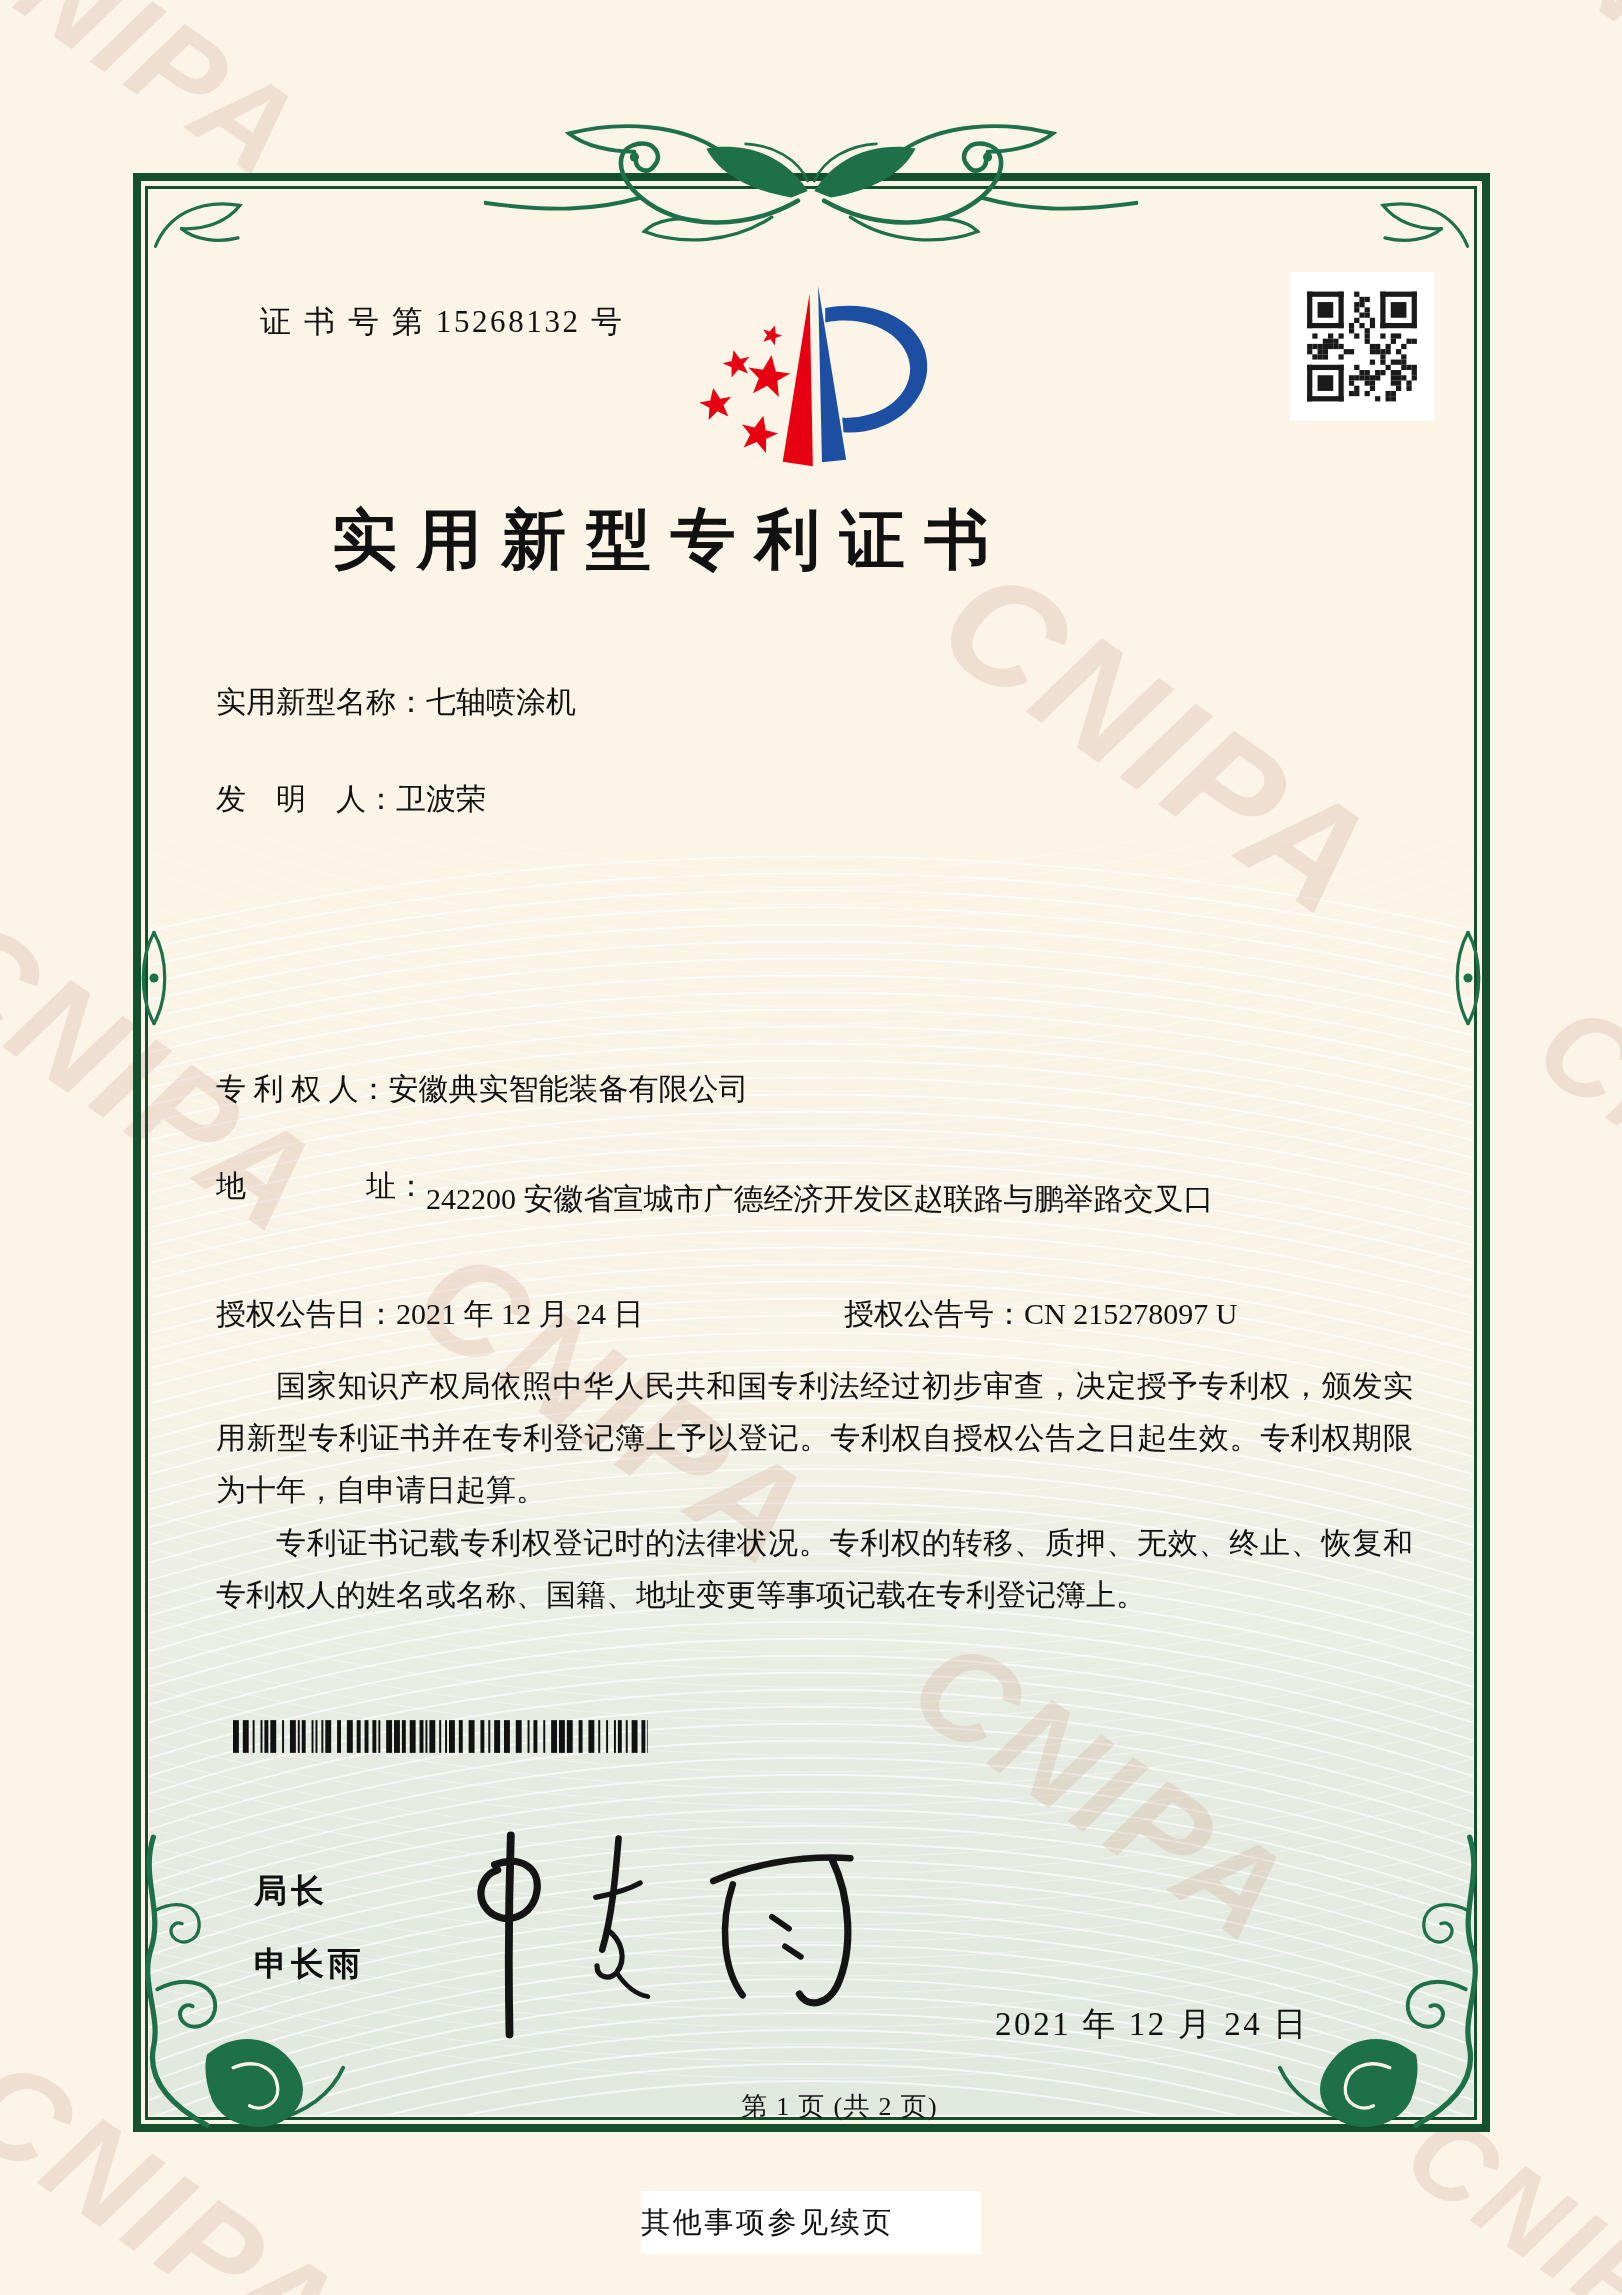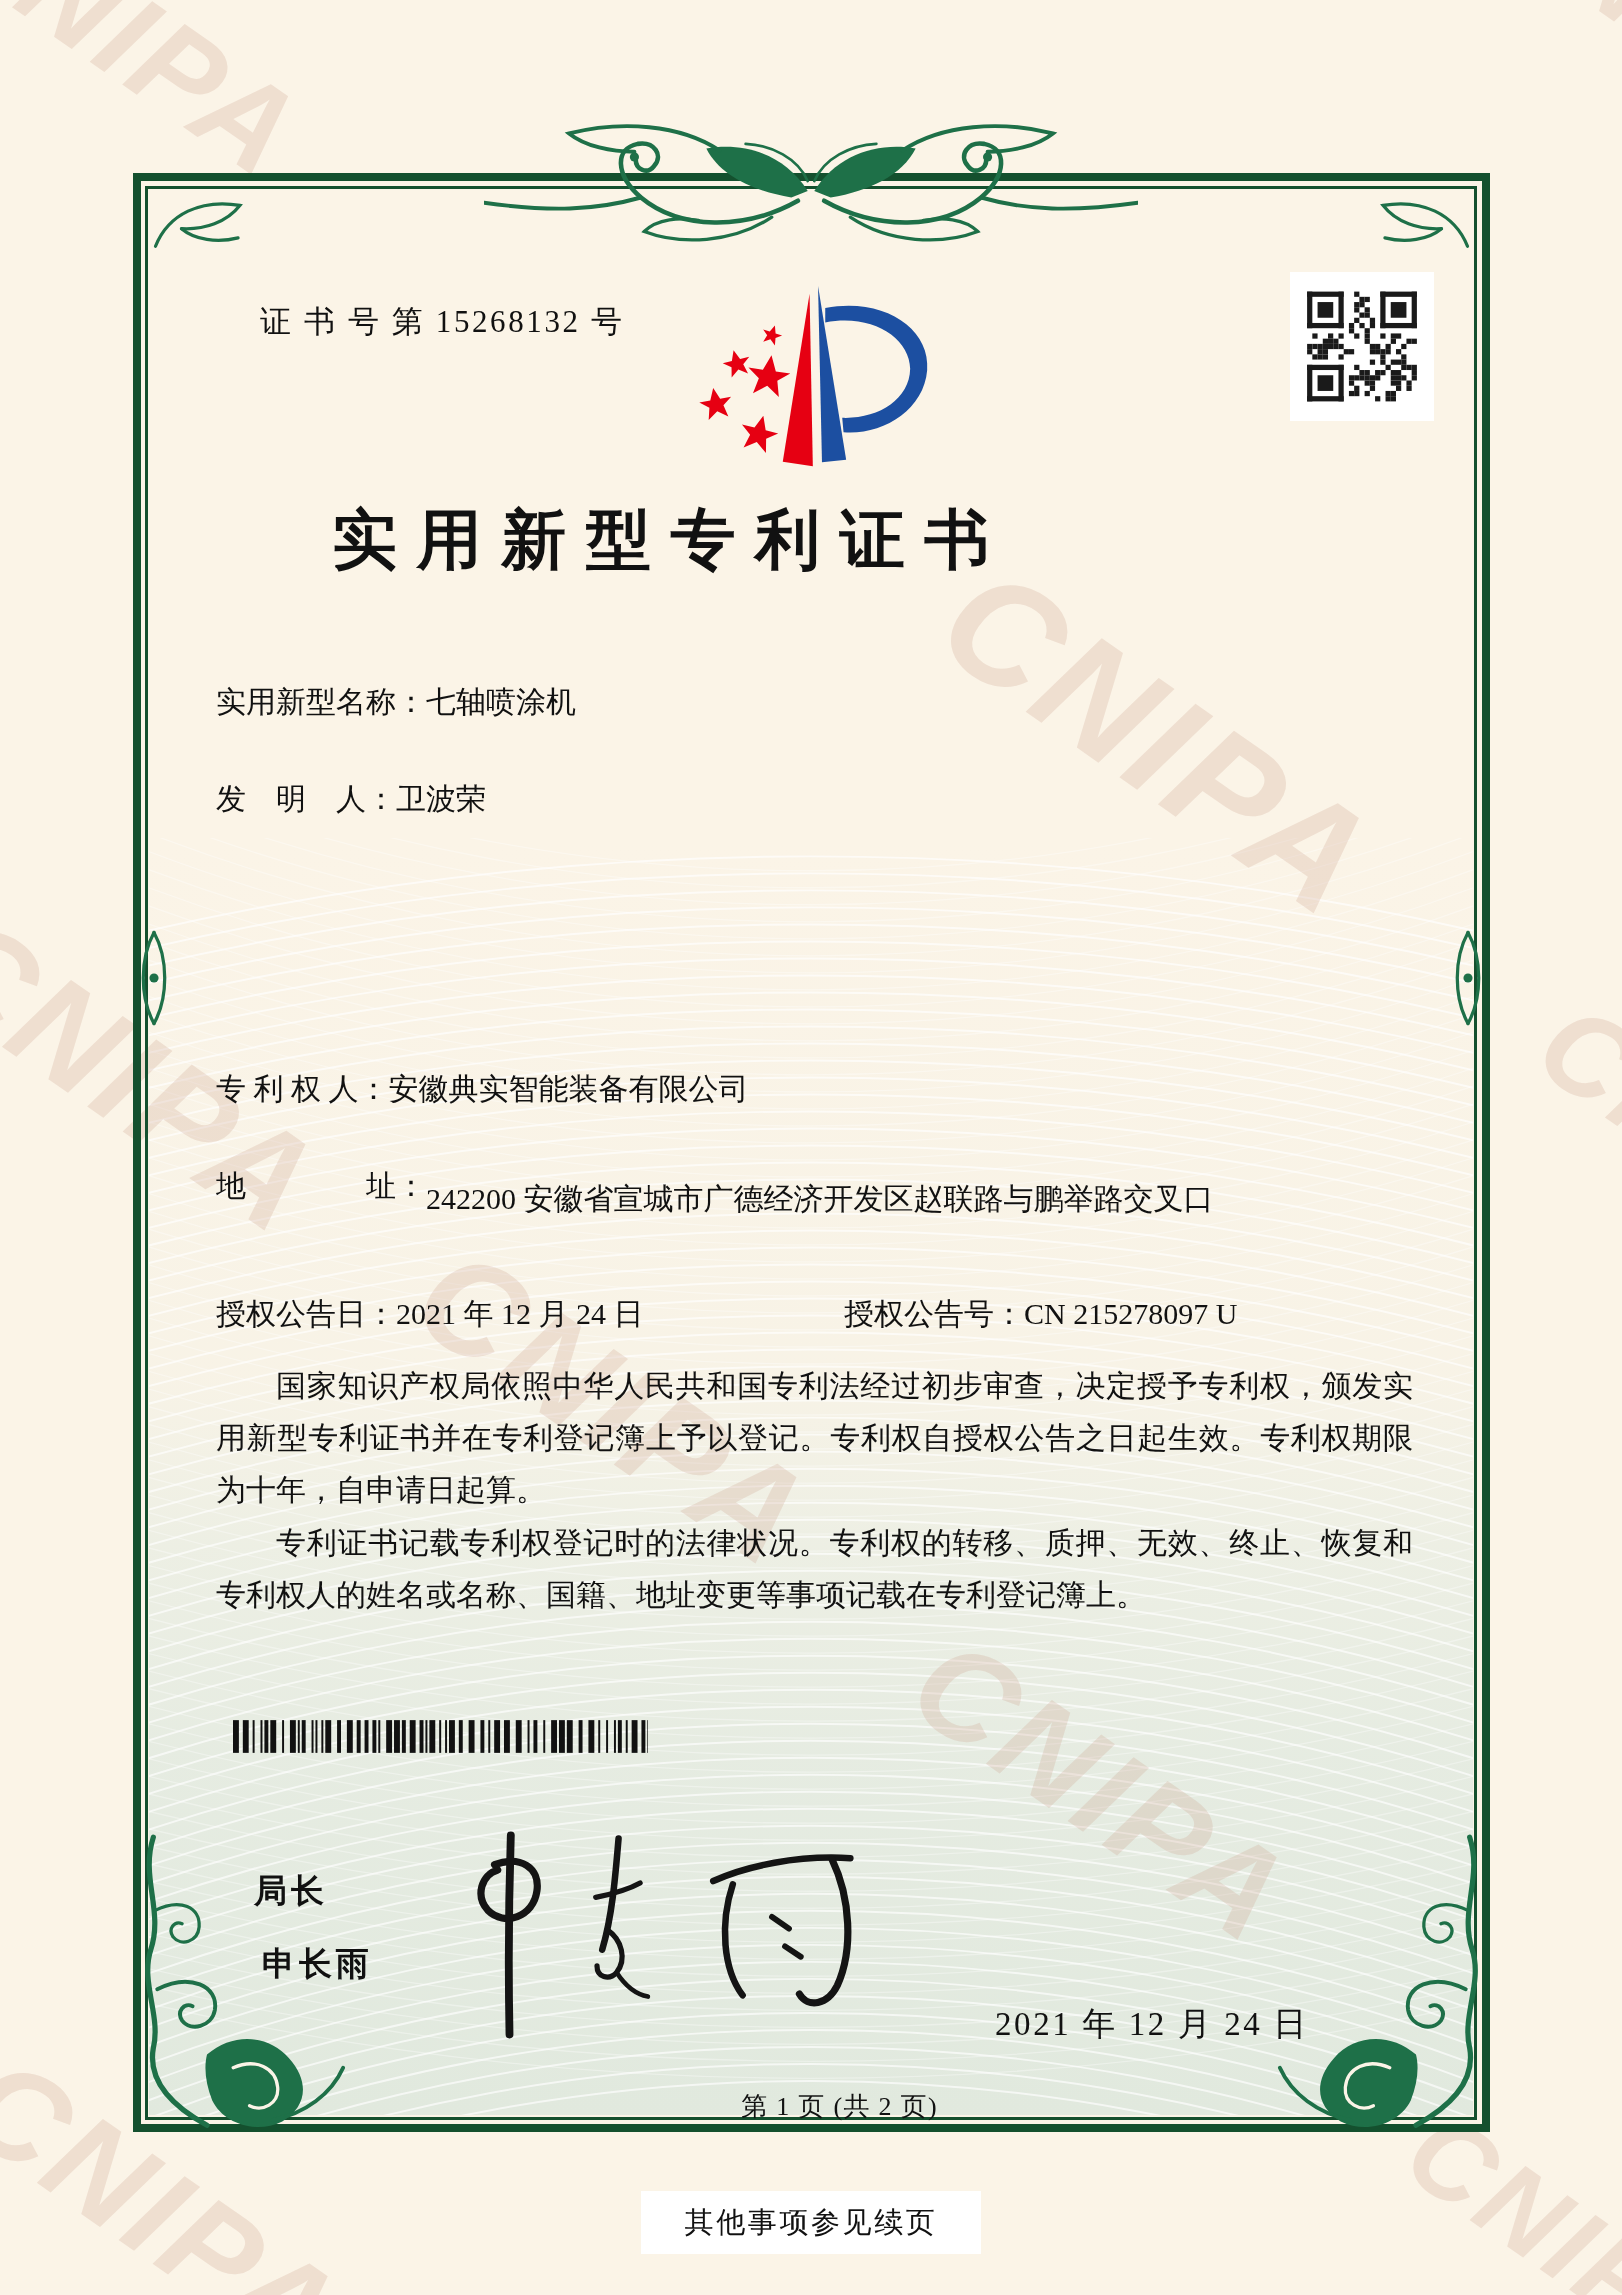--- a/index.html
+++ b/index.html
@@ -28,21 +28,21 @@
   .row .val{white-space:normal;}
   .addr-row{white-space:normal;width:1217px;}
   .addr-row .lbl{vertical-align:top;}
   .addr-row .val{display:inline-block;width:982px;line-height:65px;margin-top:0px;}
   .grant2{position:absolute;left:628px;top:0;white-space:nowrap;}
   .para{left:216px;width:1197px;font-size:30px;line-height:52px;text-align:justify;
         text-indent:60px;}
   .signer{left:254px;font-size:33px;font-weight:600;letter-spacing:3.9px;}
   .issue-date{left:995px;top:2002px;font-size:33px;letter-spacing:2.6px;}
   .page-ind{left:0;top:2089px;width:1623px;text-align:center;font-size:26px;letter-spacing:1.3px;padding-left:28px;}
-  .cont-box{left:641px;top:2191px;width:340px;background:#ffffff;text-align:center;
+  .cont-box{left:641px;top:2191px;width:340px;background:#ffffff;text-align:left;
             font-size:29px;line-height:63px;letter-spacing:2.6px;}
 
   .qrbox{position:absolute;left:1290px;top:272px;width:144px;height:149px;background:#fff;z-index:5;}
 </style>
 </head>
 <body>
 
 <div class="page">
 
   <svg id="waveband" style="position:absolute;left:149px;top:838px;z-index:1;" width="1324" height="1277" viewBox="0 0 2024 1952">
@@ -484,21 +484,21 @@
       <rect x="570" y="0" width="3" height="50" fill="#111"></rect>
       <rect x="582" y="0" width="3" height="50" fill="#111"></rect>
       <rect x="588" y="0" width="6" height="50" fill="#111"></rect>
       <rect x="600" y="0" width="3" height="50" fill="#111"></rect>
       <rect x="609" y="0" width="9" height="50" fill="#111"></rect>
       <rect x="624" y="0" width="6" height="50" fill="#111"></rect>
       <rect x="633" y="0" width="1" height="50" fill="#111"></rect>
     </svg>
 
   <div class="ct signer" style="top:1869px;">局长</div>
-  <div class="ct signer" style="top:1942px;margin-left:8px;">申长雨</div>
+  <div class="ct signer" style="top:1942px;">申长雨</div>
 
   <svg class="ct" style="left:432px;top:1819px;" width="458" height="222" viewBox="0 0 700 340">
     <g fill="none" stroke="#141414" stroke-linecap="round">
       <path d="M95,70 C135,55 165,75 160,110 C155,150 110,165 85,140 C65,118 75,85 100,78" stroke-width="11"></path>
       <path d="M120,25 C118,90 115,180 118,330" stroke-width="12"></path>
       <path d="M285,30 C280,90 275,150 260,200" stroke-width="10"></path>
       <path d="M250,120 C275,115 300,108 318,98" stroke-width="8"></path>
       <path d="M268,170 C290,185 298,215 282,235 C270,248 252,242 252,225" stroke-width="8"></path>
       <path d="M282,235 C295,255 310,268 330,272" stroke-width="7"></path>
       <path d="M430,95 C480,72 560,55 640,60" stroke-width="10"></path>

